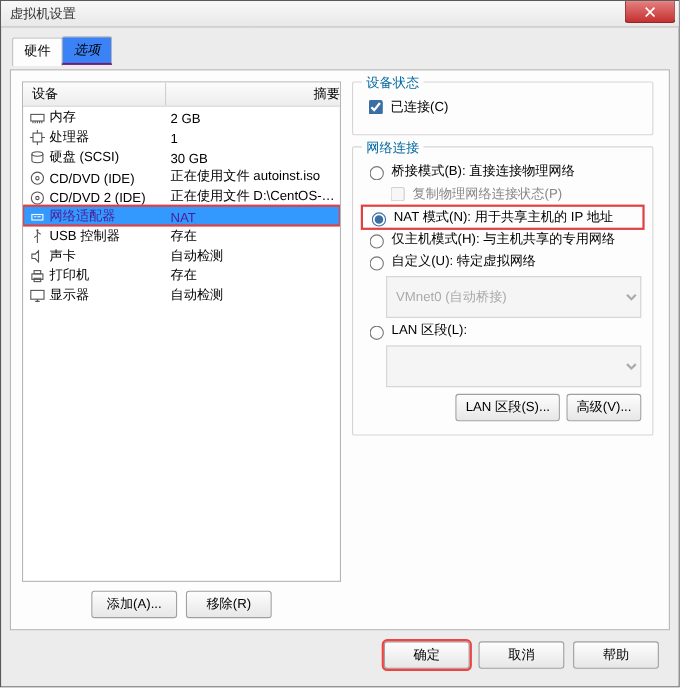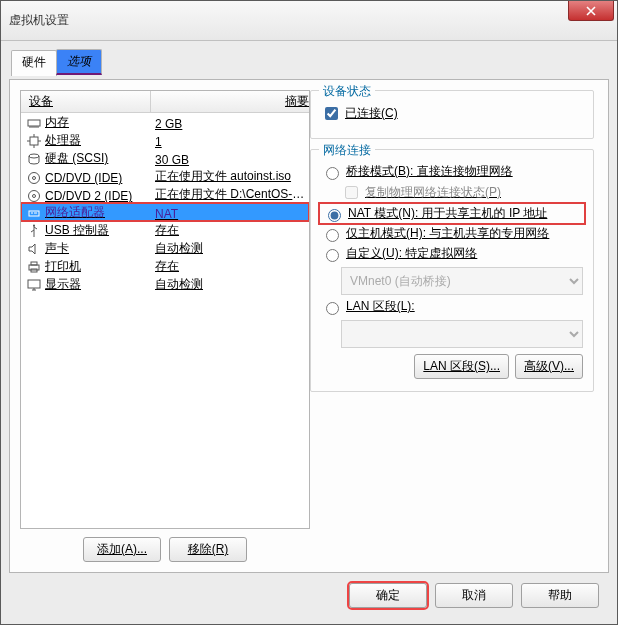--- a/index.html
+++ b/index.html
@@ -1,34 +1,34 @@
 <!DOCTYPE html>
 <html><head>
 <meta charset="utf-8">
 <style>
 * { box-sizing: border-box; font-family: "Microsoft YaHei", "Segoe UI", Tahoma, sans-serif; font-size: 12px; }
 body { margin: 0; background: #fff; width: 618px; height: 625px; overflow: hidden; }
 
 .window { width: 618px; height: 625px; background: #ececec; border: 1px solid #5a5a5a; position: relative; display: flex; flex-direction: column; }
 
-.titlebar { height: 40px; background: linear-gradient(#f8f8f8,#e8e8e8); display: flex; align-items: center; padding-left: 8px; position: relative; border-bottom: 1px solid #c0c0c0;}
+.titlebar { height: 24px; background: linear-gradient(#f8f8f8,#e8e8e8); display: flex; align-items: center; padding-left: 8px; position: relative; border-bottom: 1px solid #c0c0c0;}
 .titlebar .title { color: #333; }
 .close-btn { position: absolute; right: 3px; top: 0; width: 46px; height: 20px; background: linear-gradient(#e48080,#c53030); border: 1px solid #8a2a2a; border-top:none; border-radius: 0 0 3px 3px; color:#fff; display:flex; align-items:center; justify-content:center; font-weight:bold; font-size:11px; cursor:pointer;}
 .close-btn svg { width:10px; height:10px; }
 
 .content { flex:1; padding: 8px; display:flex; flex-direction:column; gap:4px;}
 
 .tabs { display:flex; gap:0; margin-left:2px;}
 .tab { padding:3px 10px; background:#fdfdfd; border:1px solid #b5b5b5; border-bottom:none; border-radius:2px 2px 0 0; cursor:pointer; position:relative; top:1px;}
 .tab.inactive { background:#3b82f6; border-bottom:2px solid #701a75; top:0;font-style:italic;}
 .tab + .tab { margin-left:-1px; }
 
 .panel { flex:1; background:#fdfdfd; border:1px solid #b5b5b5; display:flex; flex-direction:column; padding:10px;}
 
-.split { flex:1; display:flex; text-decoration:underline;}
+.split { flex:1; display:flex; gap:10px;}
 
 .leftcol { width:290px; display:flex; flex-direction:column; }
 .devlist-frame { flex:1; border:1px solid #b5b5b5; background:#fff; overflow:hidden;}
 .devlist-header { display:flex; background:linear-gradient(#fdfdfd,#ececec); border-bottom:1px solid #d0d0d0; height:22px; align-items:center;}
 .devlist-header .col-d { width:130px; padding-left:8px; border-right:1px solid #d0d0d0; height:100%; display:flex; align-items:center;}
 .devlist-header .col-s { flex:1; padding-left:6px;text-align:right;}
 .dev-row { display:flex; height:18px; align-items:flex-end; cursor:default;}
 .dev-row .cell-d { width:130px; padding-left:6px; display:flex; align-items:center; gap:4px; overflow:hidden; white-space:nowrap;}
 .dev-row .cell-s { flex:1; padding-left:4px; overflow:hidden; white-space:nowrap; text-overflow:ellipsis;}
 .dev-row.selected { background:#3399ff; color:#4c1d95;}
@@ -38,21 +38,21 @@
 
 .left-buttons { display:flex; justify-content:center; gap:8px; padding:8px 0 0 0;}
 
 .rightcol { flex:1; display:flex; flex-direction:column; gap:10px; padding-right:4px;}
 .group { border:1px solid #d5d5d5; border-radius:2px; padding:10px 10px 12px 10px; position:relative; background:#fdfdfd;}
 .group-title { position:absolute; top:-8px; left:8px; background:#fdfdfd; padding:0 4px; color:#0369a1;}
 .chk-row, .rad-row { display:flex; align-items:center; gap:4px; margin:3px 0; }
 .rad-row.highlight { outline:2px solid #e04040; outline-offset:1px; padding:0 2px;}
 .sub { margin-left:20px;}
 .cb, .rb { width:13px; height:13px; accent-color:#3b6ea5; cursor:pointer;}
-.sel { width:100%; border:1px solid #c0c0c0; background:#f2f2f2; padding:2px 4px; margin-top:2px; height:28px;}
+.sel { width:100%; border:1px solid #c0c0c0; background:#f2f2f2; padding:2px 4px; margin-top:2px; height:38px;}
 .sel:disabled { color:#888; }
 .group-buttons { display:flex; justify-content:flex-end; gap:6px; margin-top:6px;}
 
 .btn { background:linear-gradient(#fdfdfd,#e7e7e7); border:1px solid #a0a0a0; border-radius:3px; padding:3px 12px; cursor:pointer; min-width:78px;}
 .btn.small { min-width:auto; padding:3px 8px;}
 
 .footer { padding:6px 10px 8px 0; display:flex; justify-content:flex-end; gap:8px; }
 .footer .btn.primary-h { outline:2px solid #e44; outline-offset:0;}
 
 fieldset.spacer { border:none; flex:1;}

